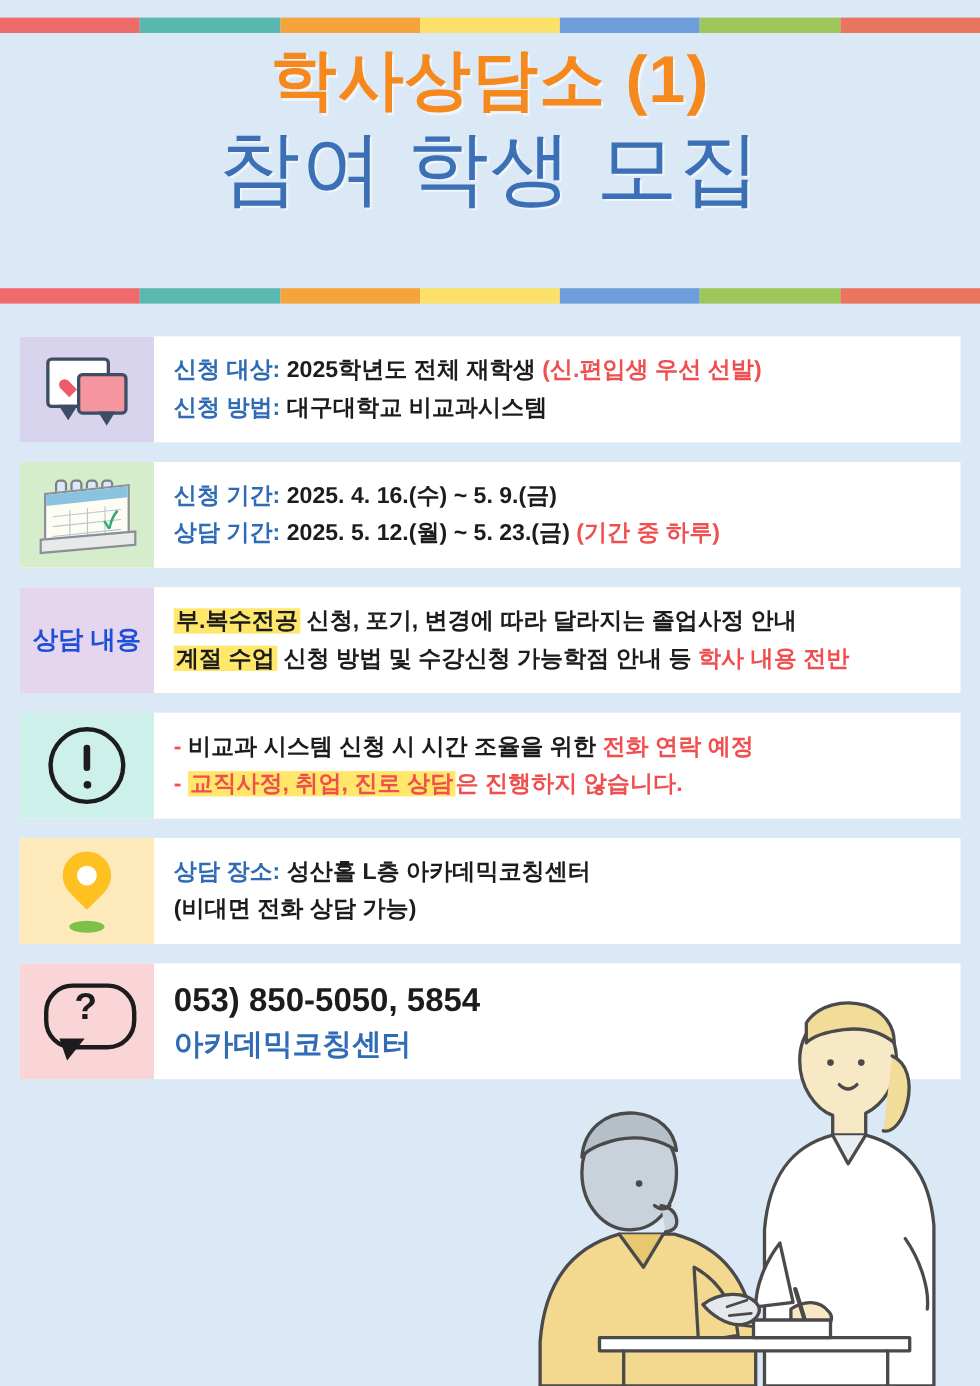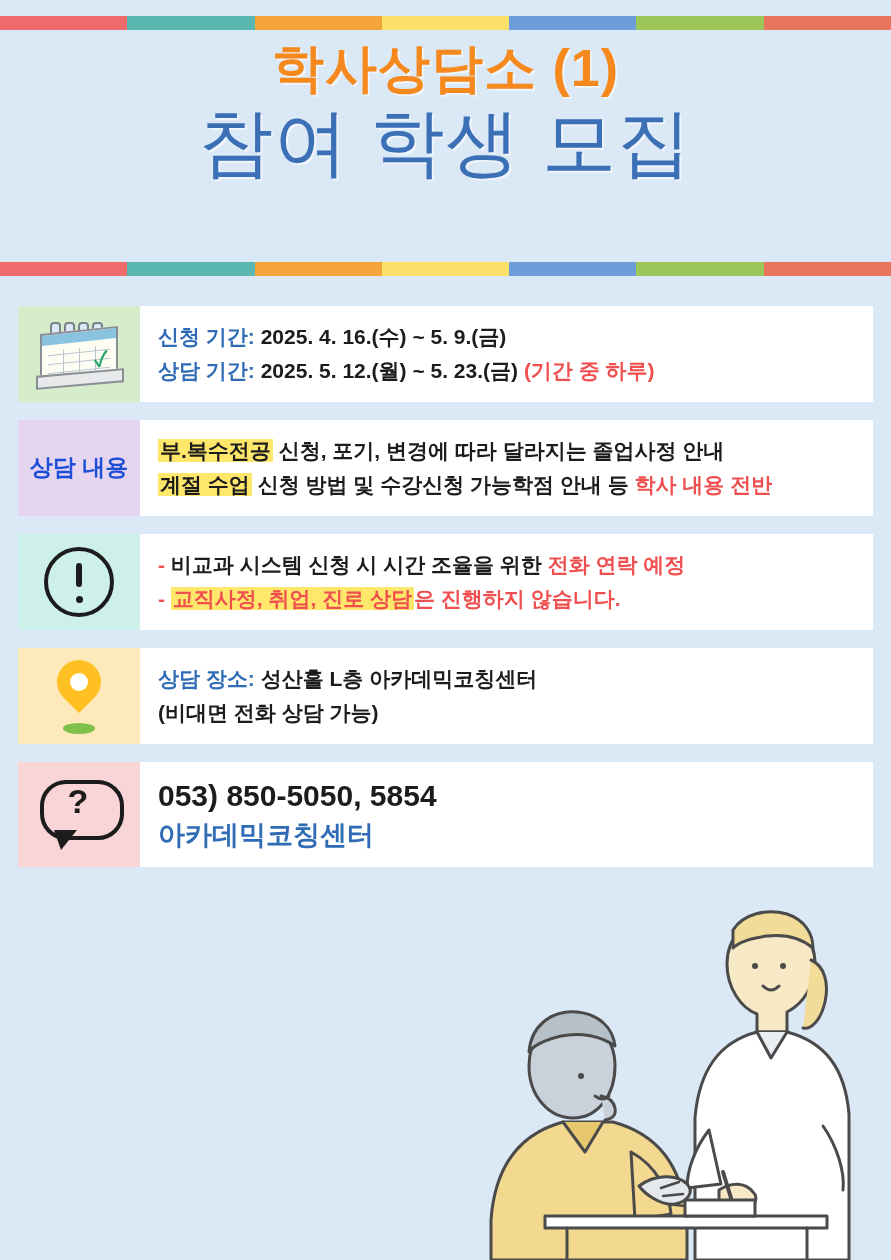--- a/index.html
+++ b/index.html
@@ -31,21 +31,21 @@
 
   
   .title-block {
     position: absolute;
     top: 38px;
     left: 0;
     width: 100%;
     text-align: center;
   }
   .title-line1 {
-    font-size: 52px;
+    font-size: 60px;
     font-weight: bold;
     color: #f5891e;
     letter-spacing: 1px;
     line-height: 1.18;
     text-shadow: 2px 2px 0 rgba(255,255,255,0.55);
   }
   .title-line2 {
     font-size: 74px;
     font-weight: normal;
     color: #3b6fb6;
@@ -268,20 +268,38 @@
     <div class="seg" style="background:#5bb8b0"></div>
     <div class="seg" style="background:#f5a43c"></div>
     <div class="seg" style="background:#fbe06a"></div>
     <div class="seg" style="background:#6d9ddb"></div>
     <div class="seg" style="background:#9dc75b"></div>
     <div class="seg" style="background:#e9755f"></div>
   </div>
 
   <div class="rows">
 
+    <div class="row">
+      <div class="icon-cell tint-purple">
+        <div class="chat-icon">
+          <div class="b1">
+              <div class="heart"></div>
+            </div>
+          <div class="b2"></div>
+        </div>
+      </div>
+      <div class="body-cell">
+        <div class="line">
+          <span class="lbl-blue">신청 대상:</span><span> 2025학년도 전체 재학생 </span><span class="txt-red">(신.편입생 우선 선발)</span>
+        </div>
+        <div class="line">
+          <span class="lbl-blue">신청 방법:</span><span> 대구대학교 비교과시스템</span>
+        </div>
+      </div>
+    </div>
 
     <div class="row">
       <div class="icon-cell tint-green">
         <div class="cal-icon">
           <div class="ring" style="left:14px"></div>
           <div class="ring" style="left:28px"></div>
           <div class="ring" style="left:42px"></div>
           <div class="ring" style="left:56px"></div>
           <div class="page">
             <div class="hdr"></div>

